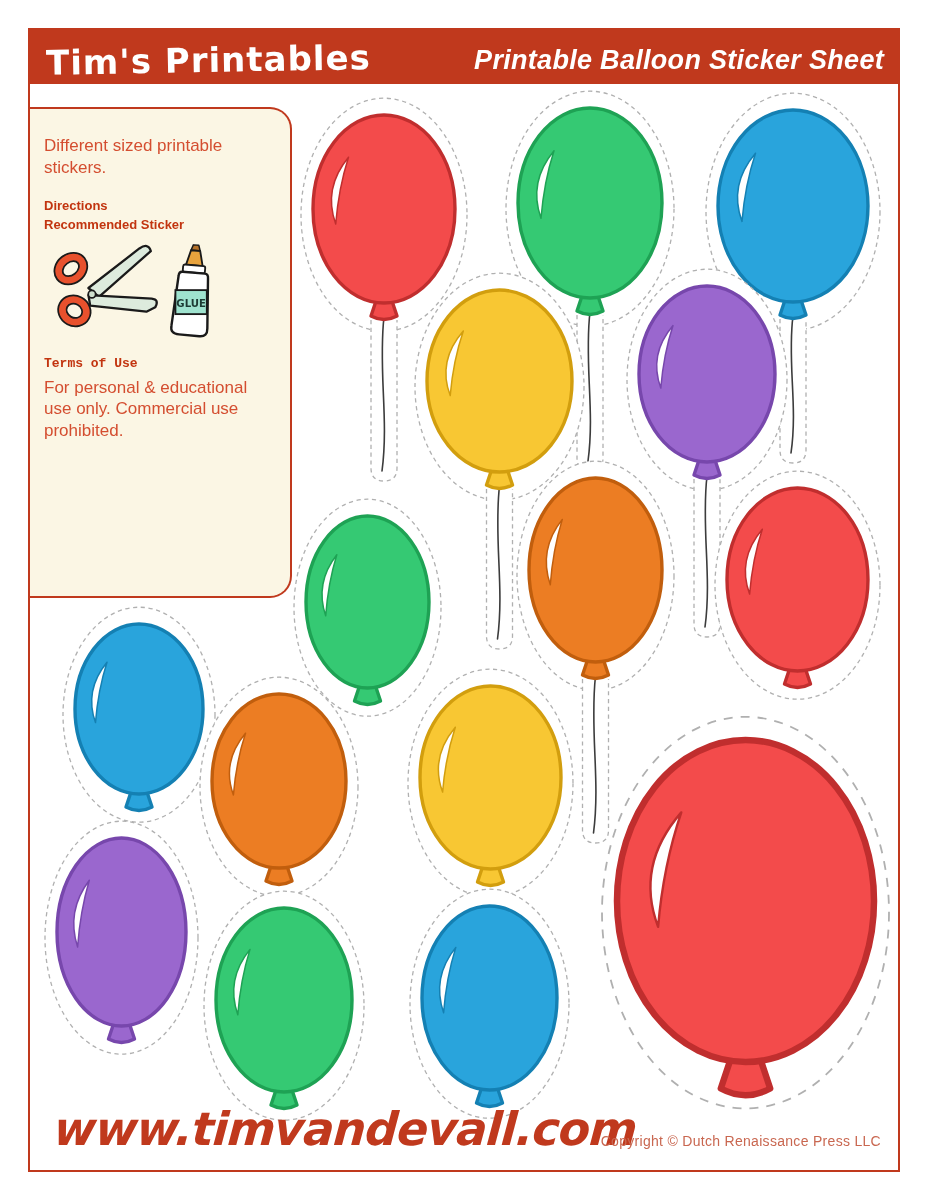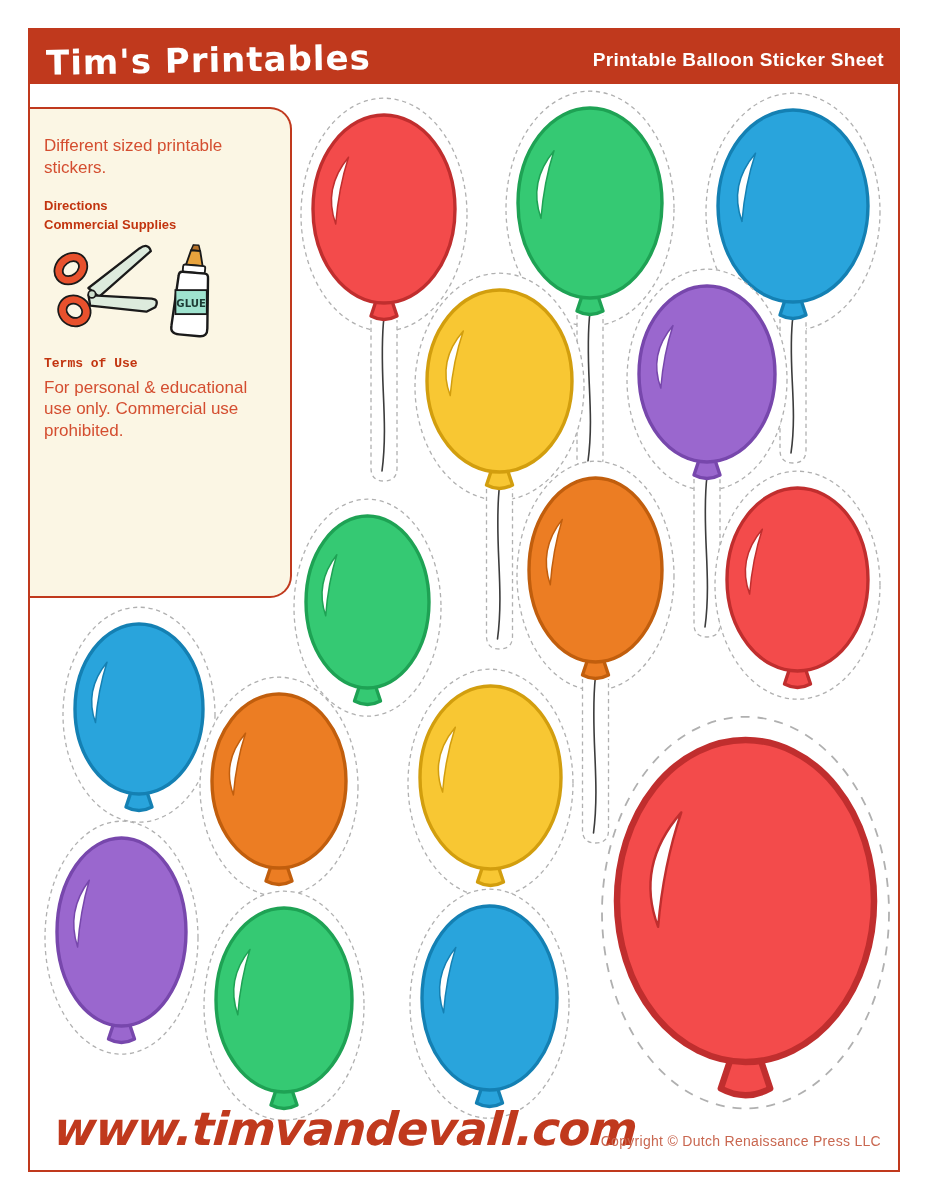--- a/index.html
+++ b/index.html
@@ -14,21 +14,21 @@
   .header-bar{
     position:absolute;left:28px;top:28px;width:872px;height:56px;
     background:var(--red,#C0391D);display:flex;align-items:center;
     justify-content:space-between;box-sizing:border-box;padding:8px 16px 0 18px;
   }
   .logo-text{
     color:#fff;font-weight:bold;font-size:34px;letter-spacing:1px;
     font-family:"DejaVu Sans",sans-serif;transform:rotate(-1deg);
   }
   .header-title{
-    color:#fff;font-weight:bold;font-size:19px;letter-spacing:.3px;
+    color:#fff;font-weight:bold;font-size:27px;letter-spacing:.3px;font-style:italic;
   }
   .info-panel{
     position:absolute;left:30px;top:107px;width:262px;height:491px;
     box-sizing:border-box;background:var(--cream,#FBF6E4);
     border:2px solid var(--red,#C0391D);border-left:none;
     border-radius:0 22px 22px 0;
     padding:26px 12px 0 14px;z-index:3;
   }
   .info-panel p{margin:0 0 20px 0;font-size:17px;line-height:1.27;color:var(--panel-text,#D44E30);}
   .info-panel h3{margin:0 0 3px 0;font-size:13px;line-height:1.25;color:var(--panel-head,#C2340F);font-weight:bold;}
@@ -195,21 +195,21 @@
           <path d="M-8,0 L8,0 L13,15 Q0,22 -13,15 Z" fill="#F34B4B" stroke="#C02E2E" stroke-width="3.4" stroke-linejoin="round"></path>
         </g>
         <ellipse cx="146.5" cy="179" rx="128.5" ry="161" fill="#F34B4B" stroke="#C02E2E" stroke-width="6.5"></ellipse>
         <path d="M82.3,90.4 Q36,143.6 59.1,204.8 Q64.3,143.6 82.3,90.4 Z" fill="#ffffff" stroke="#C02E2E" stroke-width="2.4" stroke-linejoin="round"></path>
       </svg>
     </div>
 
   <div class="info-panel">
     <p>Different sized printable stickers.</p>
     <h3>Directions</h3>
-    <h3>Commercial Supplies</h3>
+    <h3>Recommended Sticker</h3>
 
     <div class="supplies-row">
 
       <svg width="116" height="88" viewBox="0 0 132 100">
         <path d="M46,50 L104,5 Q114,-2 117,8 L58,60 Z" fill="#DDEBDD" stroke="#1a1a1a" stroke-width="2.6" stroke-linejoin="round"></path>
         <path d="M46,58 L118,62 Q127,63 122,72 L112,77 L48,70 Z" fill="#DDEBDD" stroke="#1a1a1a" stroke-width="2.6" stroke-linejoin="round"></path>
         <ellipse cx="26" cy="28" rx="15" ry="12" transform="rotate(-38 26 28)" fill="none" stroke="#1a1a1a" stroke-width="11.5"></ellipse>
         <ellipse cx="26" cy="28" rx="15" ry="12" transform="rotate(-38 26 28)" fill="none" stroke="#E8512D" stroke-width="7.5"></ellipse>
         <ellipse cx="30" cy="76" rx="14" ry="12.5" transform="rotate(28 30 76)" fill="none" stroke="#1a1a1a" stroke-width="11.5"></ellipse>
         <ellipse cx="30" cy="76" rx="14" ry="12.5" transform="rotate(28 30 76)" fill="none" stroke="#E8512D" stroke-width="7.5"></ellipse>

